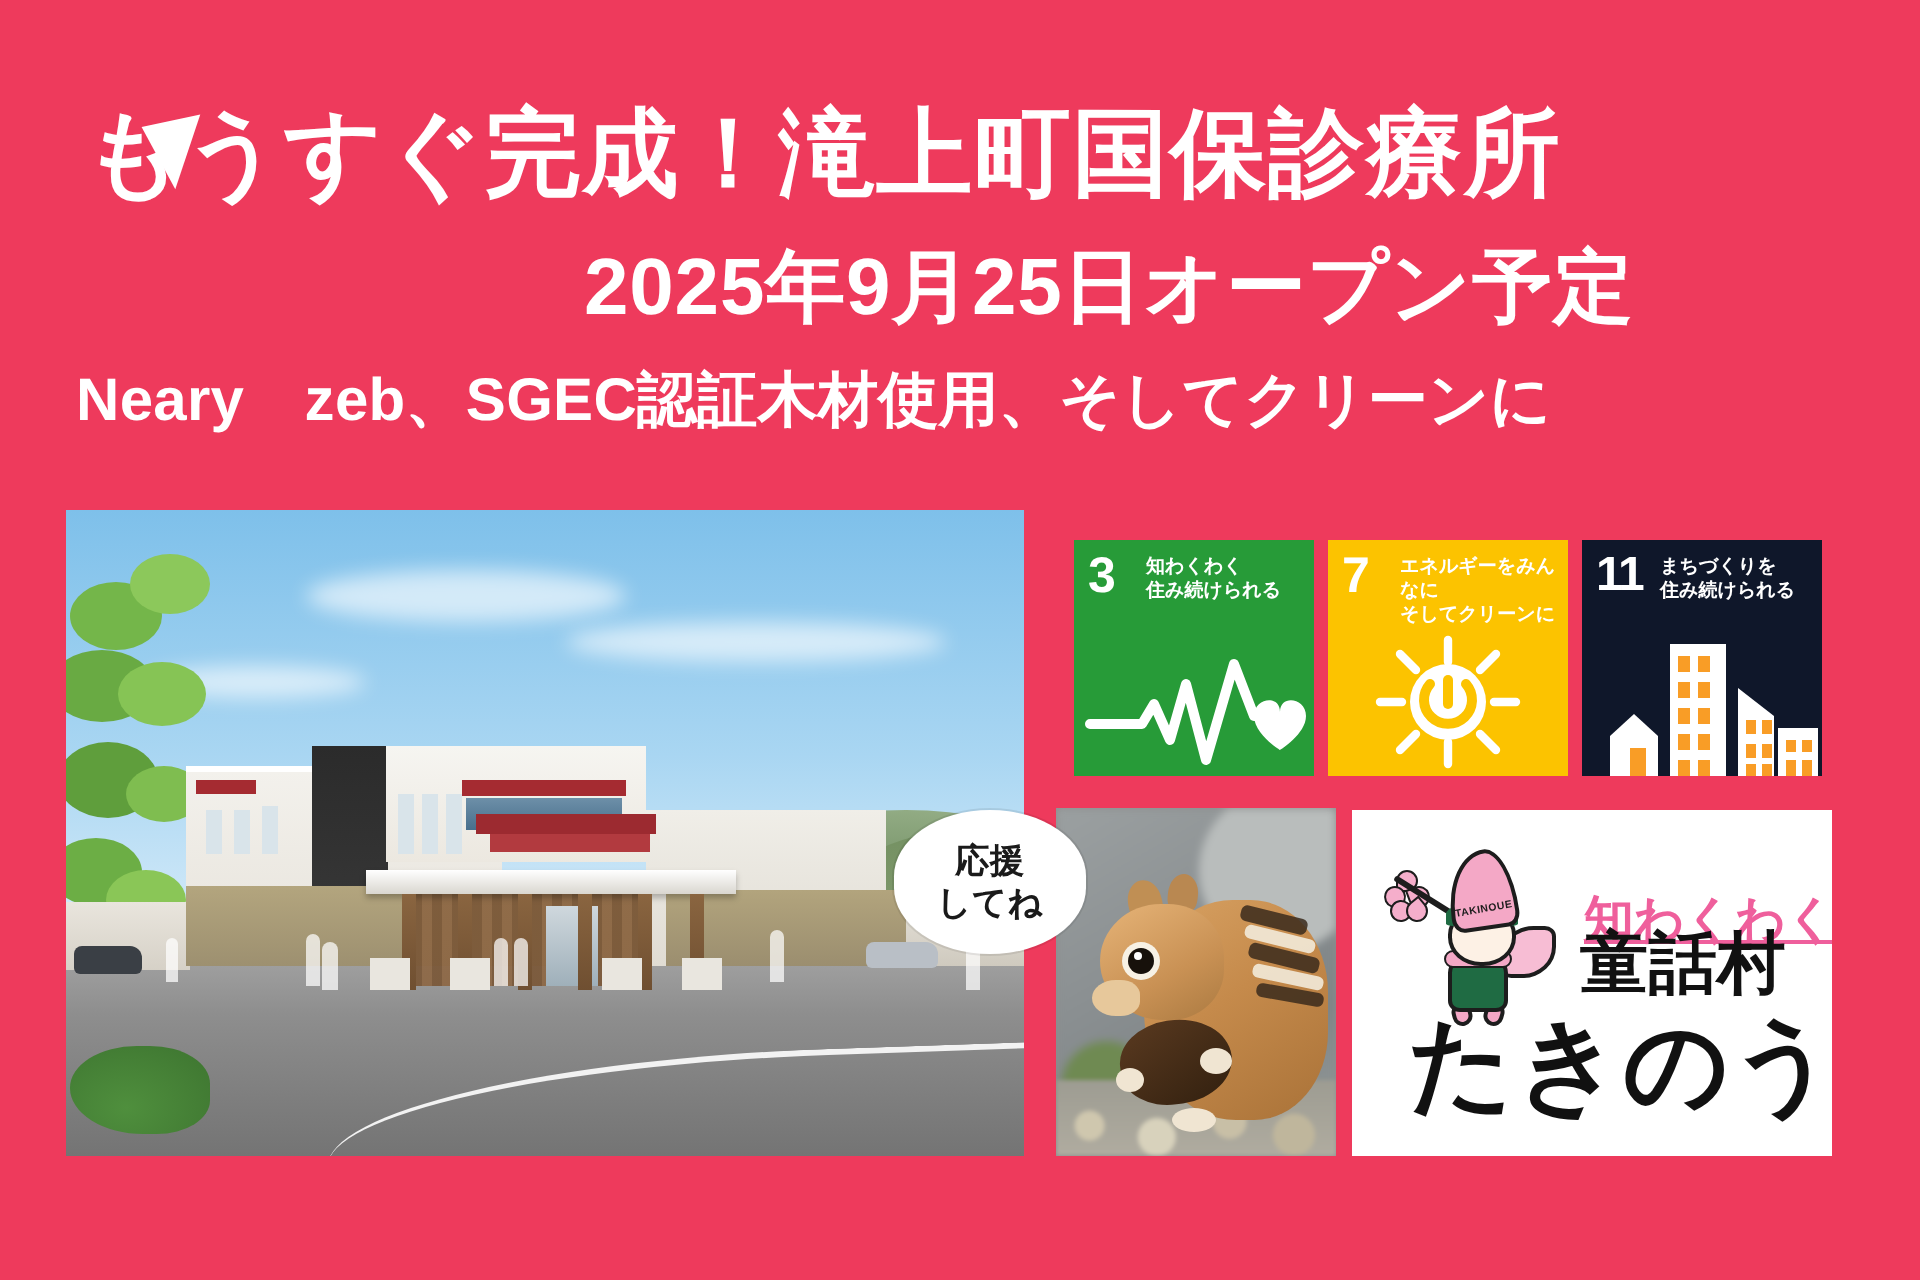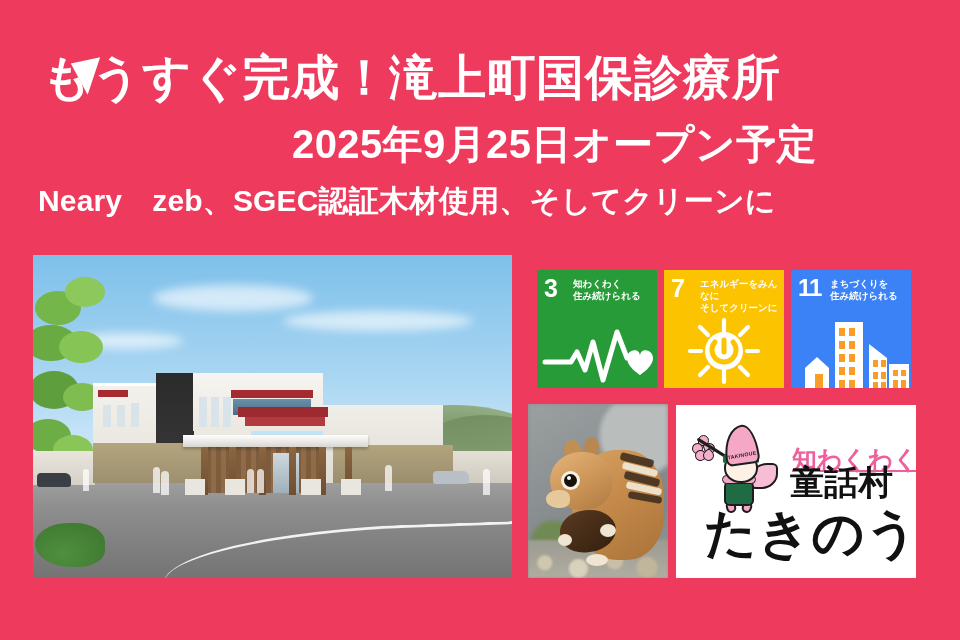--- a/index.html
+++ b/index.html
@@ -134,21 +134,21 @@
   .shrub {
     position:absolute; left:2px; top:268px; width:70px; height:44px;
     background:radial-gradient(ellipse at 40% 70%, #4f8f3d, #3d7430);
     border-radius:50% 45% 40% 55%;
   }
 
   
   .sdg { position:absolute; top:270px; width:120px; height:118px; overflow:hidden; }
   .sdg-3 { left:537px; background:#279b38; }
   .sdg-7 { left:664px; background:#fcc300; }
-  .sdg-11{ left:791px; background:#3b82f6; }
+  .sdg-11{ left:791px; background:#0f172a; }
   .sdg-num {
     position:absolute; left:7px; top:6px;
     color:#fff; font-weight:700; font-size:25px; line-height:1;
   }
   .sdg-num.n11 { font-size:24px; letter-spacing:-1px; }
   .sdg-txt {
     position:absolute; left:36px; top:8px; right:3px;
     color:#fff; font-size:9.5px; font-weight:700; line-height:1.28;
   }
   .sdg-txt.n11 { left:39px; }
@@ -498,20 +498,26 @@
     <div class="cm-snout"></div>
     <div class="cm-eye"></div>
     <div class="cm-eye-gl"></div>
     <div class="cm-nut"></div>
     <div class="cm-paw" style="left:72px;top:120px;width:16px;height:13px;"></div>
     <div class="cm-paw" style="left:30px;top:130px;width:14px;height:12px;"></div>
     <div class="cm-paw" style="left:58px;top:150px;width:22px;height:12px;"></div>
   </div>
 
   <div class="bubble-tail"></div>
+  <div class="bubble">
+    <div class="bubble-txt">
+      <span>応援</span>
+      <span>してね</span>
+    </div>
+  </div>
 
   <div class="logo">
     <div class="logo-inner">
 
       <div class="fairy">
         <div class="fy-flower">
           <div class="petal" style="left:6px;top:0px;"></div>
           <div class="petal" style="left:0px;top:8px;transform:rotate(-70deg);"></div>
           <div class="petal" style="left:12px;top:8px;transform:rotate(70deg);"></div>
           <div class="petal" style="left:3px;top:15px;transform:rotate(-140deg);"></div>

